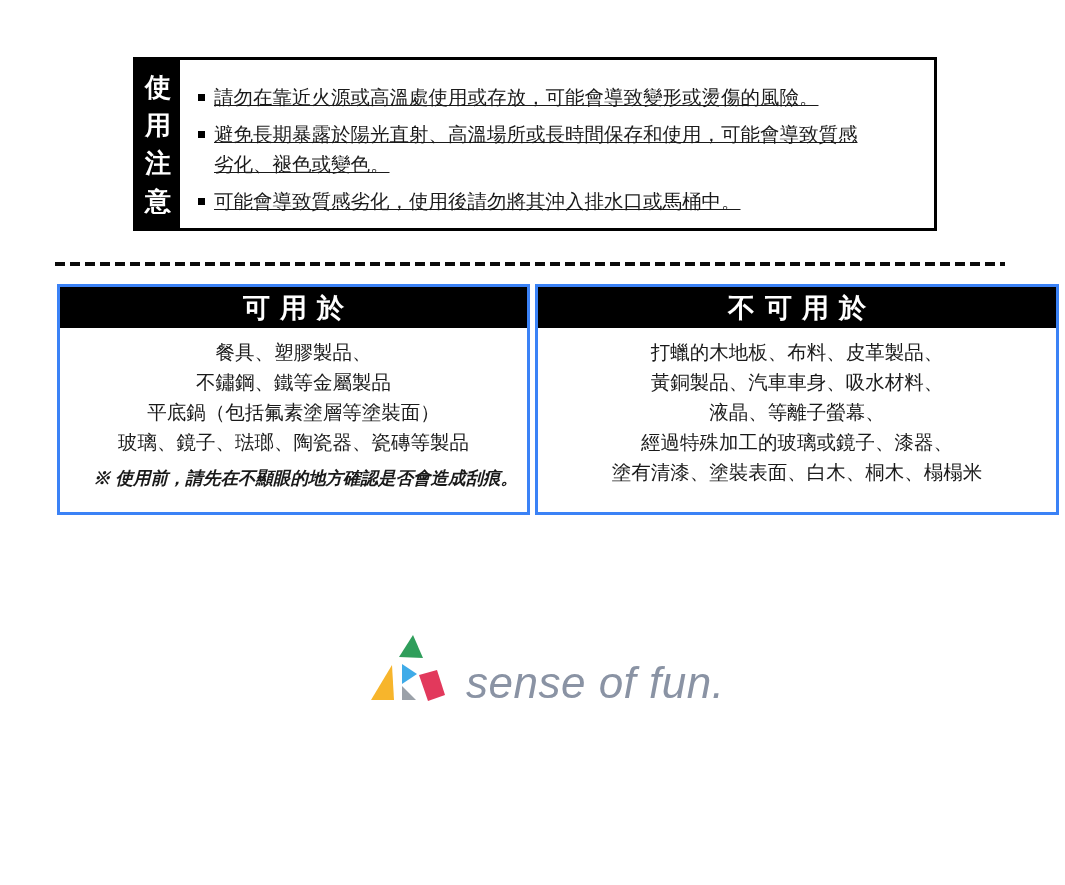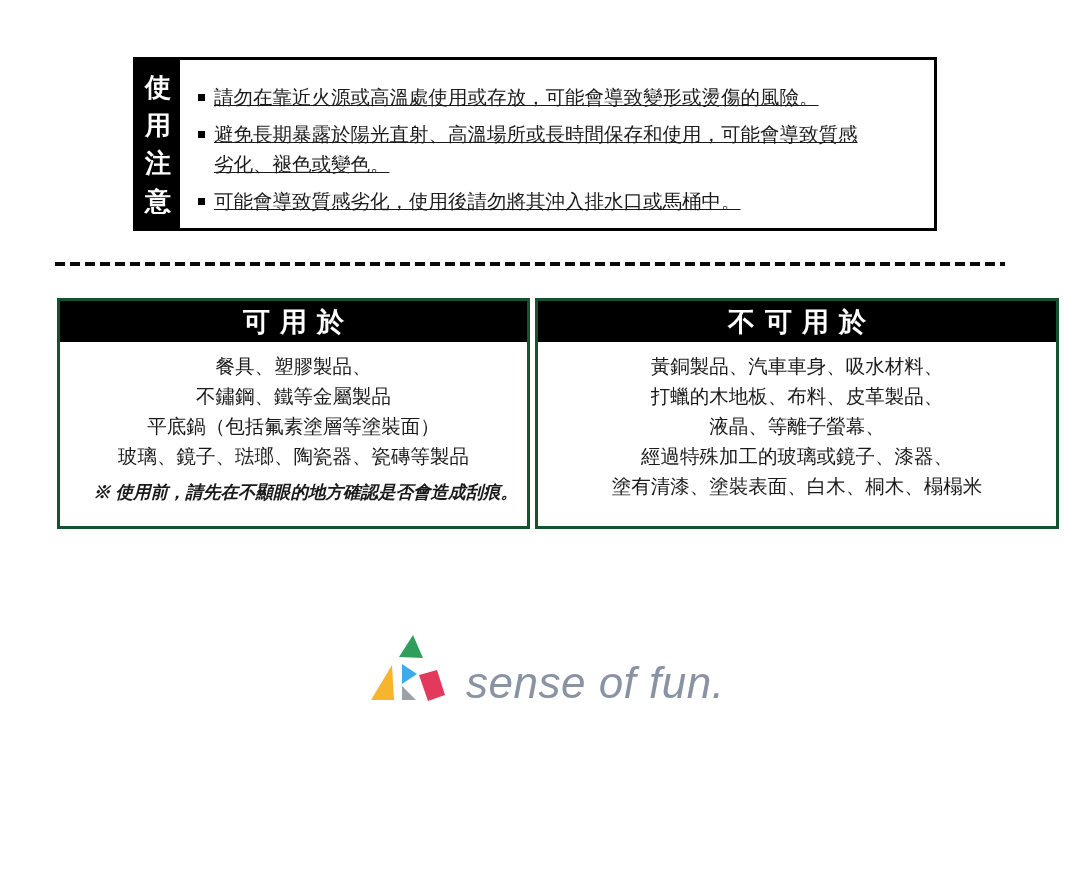--- a/index.html
+++ b/index.html
@@ -59,23 +59,23 @@
   .dashed-divider {
     position: absolute;
     left: 55px; top: 262px;
     width: 950px; height: 4px;
     background: repeating-linear-gradient(90deg, #0a0a0a 0 10px, transparent 10px 15px);
   }
 
   
   .use-box {
     position: absolute;
-    top: 298px;
+    top: 284px;
     height: 231px;
-    border: 3px solid #14532d;
+    border: 3px solid #3b82f6;
     background: #fff;
   }
   .use-box.left  { left: 57px;  width: 473px; }
   .use-box.right { left: 535px; width: 524px; }
   .use-box-header {
     height: 41px;
     background: #000;
     color: #fff;
     display: flex;
     align-items: center;
@@ -156,22 +156,22 @@
     <div>玻璃、鏡子、琺瑯、陶瓷器、瓷磚等製品</div>
     <div class="use-note">※ 使用前，請先在不顯眼的地方確認是否會造成刮痕。</div>
   </div>
 </div>
 
 <div class="use-box right">
   <div class="use-box-header">
     <span>不可用於</span>
   </div>
   <div class="use-box-body">
+    <div>打蠟的木地板、布料、皮革製品、</div>
     <div>黃銅製品、汽車車身、吸水材料、</div>
-    <div>打蠟的木地板、布料、皮革製品、</div>
     <div>液晶、等離子螢幕、</div>
     <div>經過特殊加工的玻璃或鏡子、漆器、</div>
     <div>塗有清漆、塗裝表面、白木、桐木、榻榻米</div>
   </div>
 </div>
 
 <div class="logo">
   <svg class="logo-mark" viewBox="0 0 92 96" xmlns="http://www.w3.org/2000/svg" aria-hidden="true">
     <polygon points="45,9 31,31 55,32" fill="#2f9e5b"></polygon>
     <polygon points="34,38 34,58 49,48" fill="#3fabe8"></polygon>

